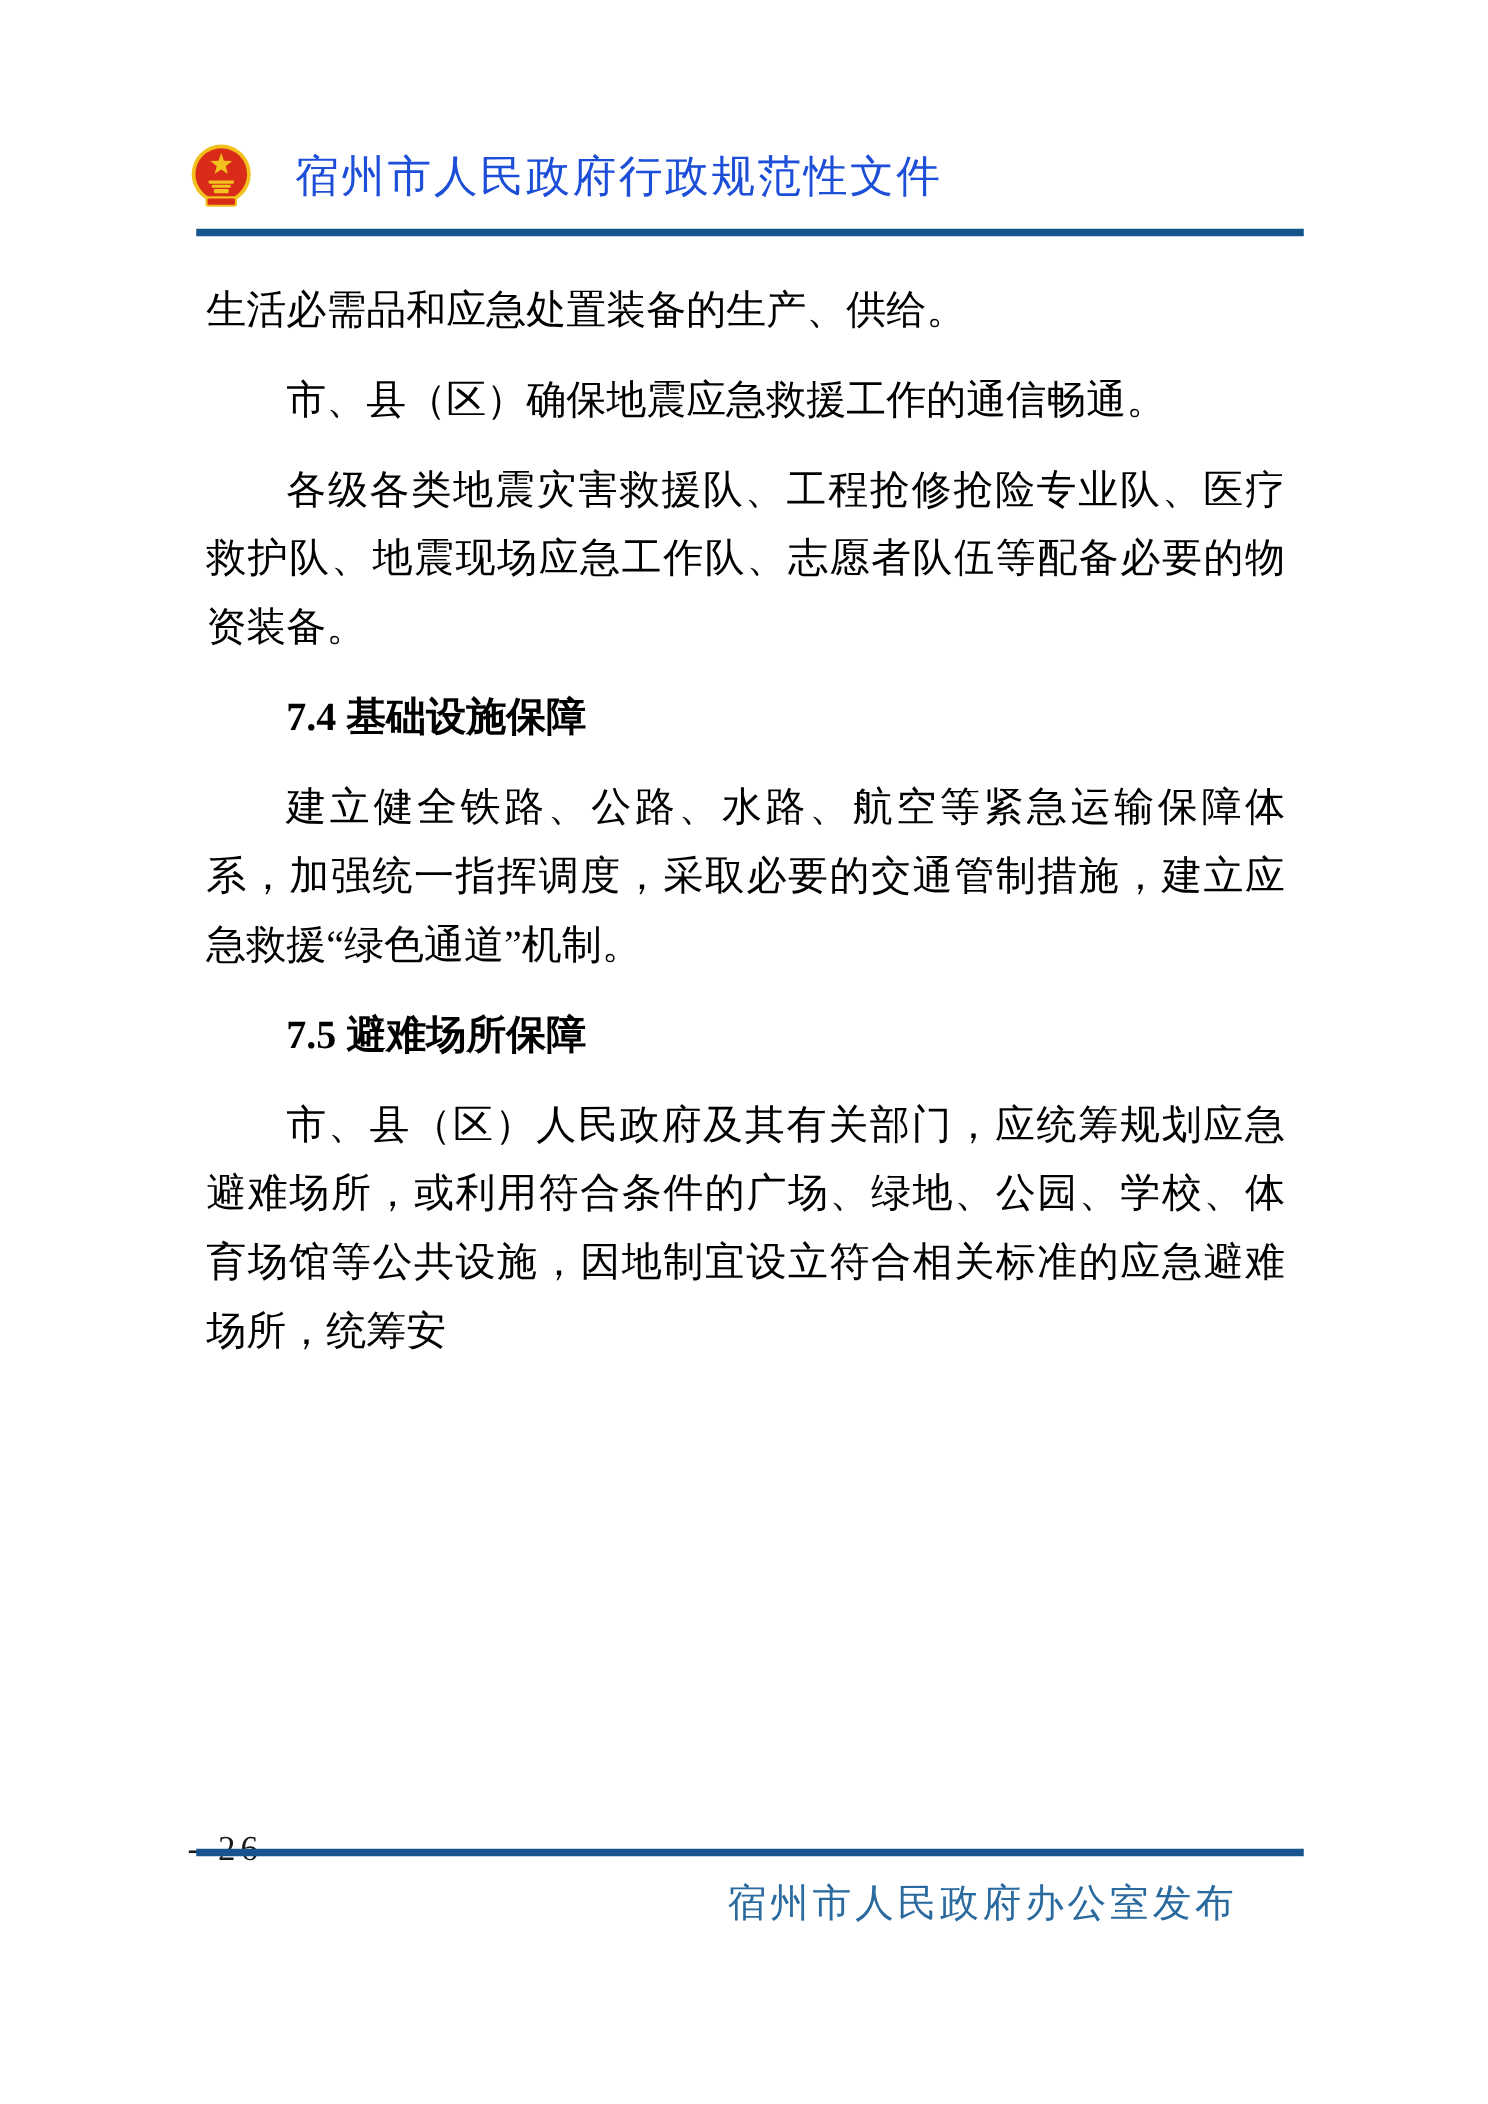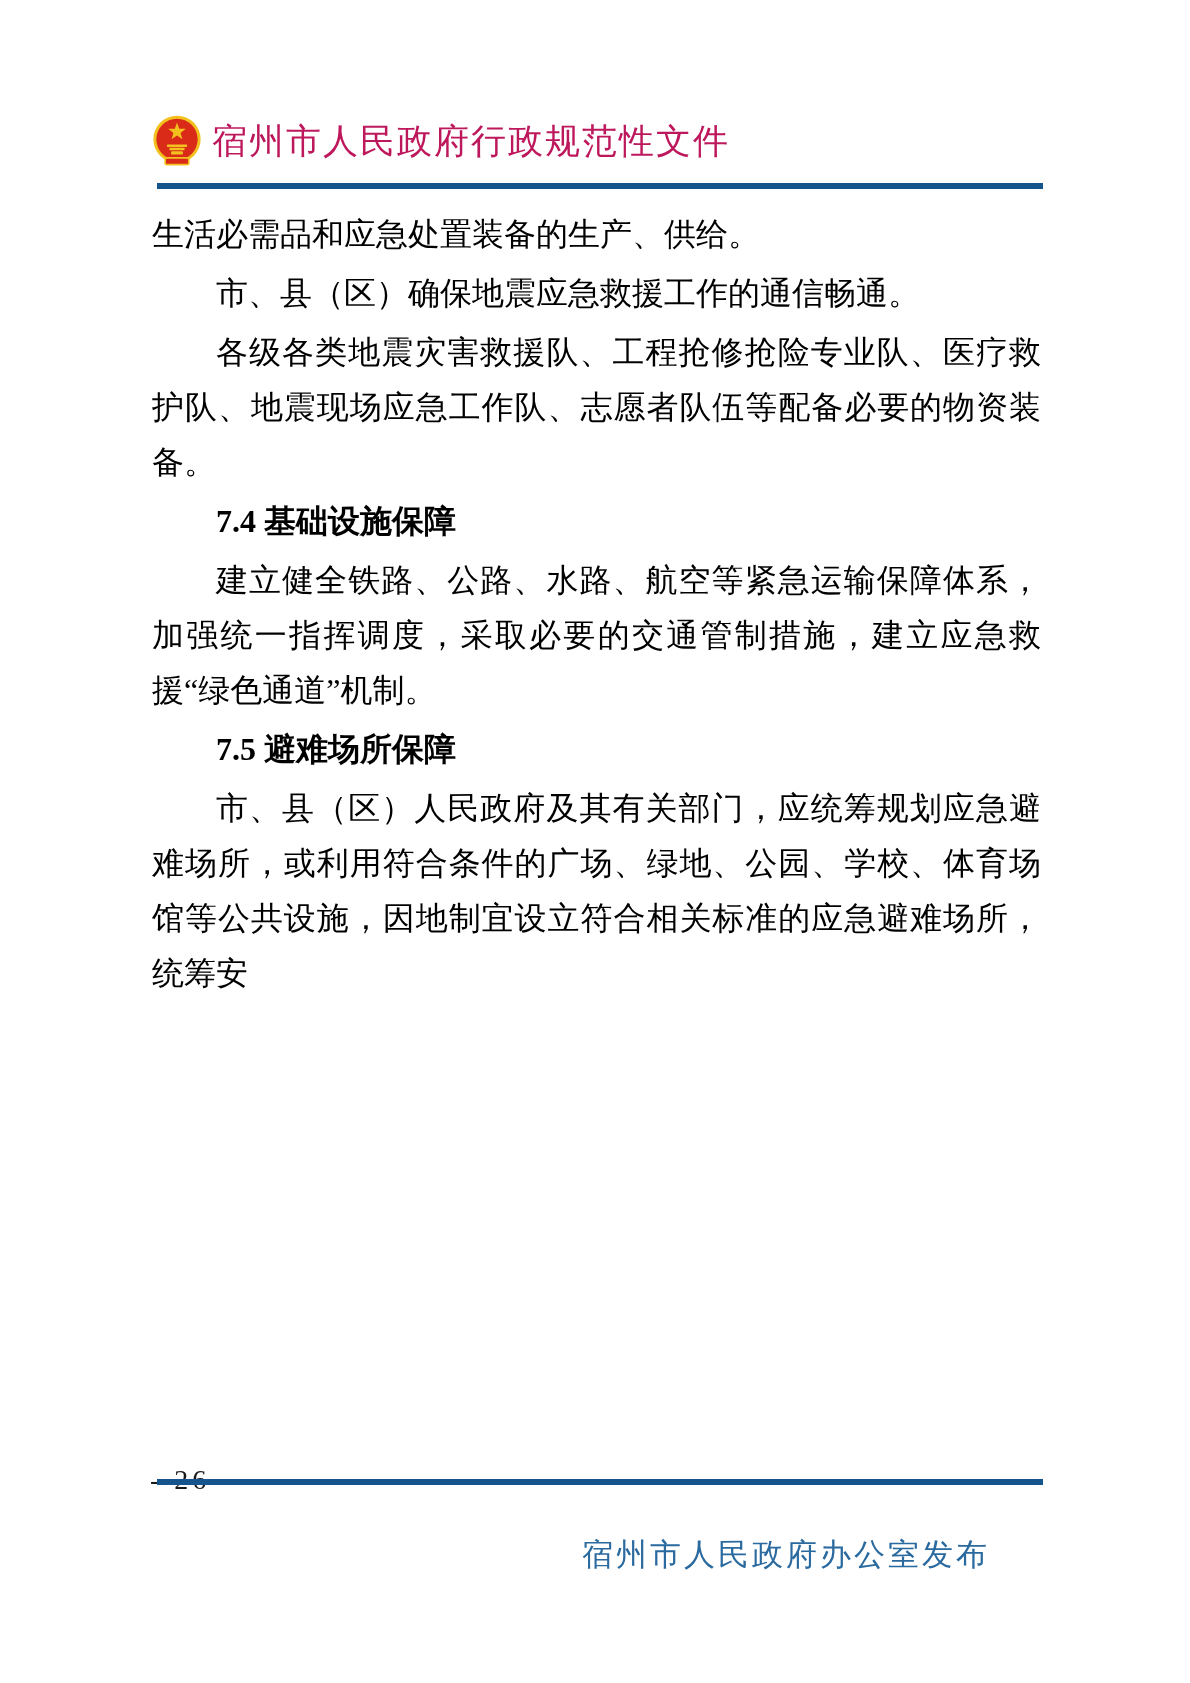--- a/index.html
+++ b/index.html
@@ -22,24 +22,25 @@
     display: flex;
     align-items: center;
   }
   .emblem {
     width: 54px;
     height: 54px;
     flex: 0 0 auto;
     margin-right: 8px;
   }
   .header-title {
-    color: #be185d;
+    color: #1d4ed8;
     font-size: 35px;
     letter-spacing: 2px;
     white-space: nowrap;
+    margin-left: 24px;
   }
   .header-rule {
     position: absolute;
     left: 157px;
     top: 183px;
     width: 886px;
     height: 6px;
     background: #15548c;
   }
 
@@ -47,21 +48,21 @@
   .content {
     position: absolute;
     left: 148px;
     top: 203px;
     width: 897px;
     color: #000000;
     font-size: 32px;
     line-height: 55px;
     text-align: justify;
   }
-  .content p { margin: 4px; }
+  .content p { margin: 17px; }
   .content p.indent { text-indent: 2em; }
   .content p.heading { font-weight: bold; text-indent: 2em; }
 
   
   .page-number {
     position: absolute;
     left: 150px;
     top: 1464px;
     color: #1a1a1a;
     font-size: 28px;
@@ -76,21 +77,20 @@
     background: #15548c;
   }
   .footer-publisher {
     position: absolute;
     right: 200px;
     top: 1502px;
     color: #2a6a9f;
     font-size: 31px;
     letter-spacing: 3px;
     white-space: nowrap;
-    margin-top: 32px;
   }
 </style>
 </head>
 <body>
 
 <div class="page">
 
   <div class="header">
     <svg class="emblem" viewBox="0 0 64 64" aria-hidden="true">
       <circle cx="32" cy="30" r="28" fill="#f2c11e"></circle>

